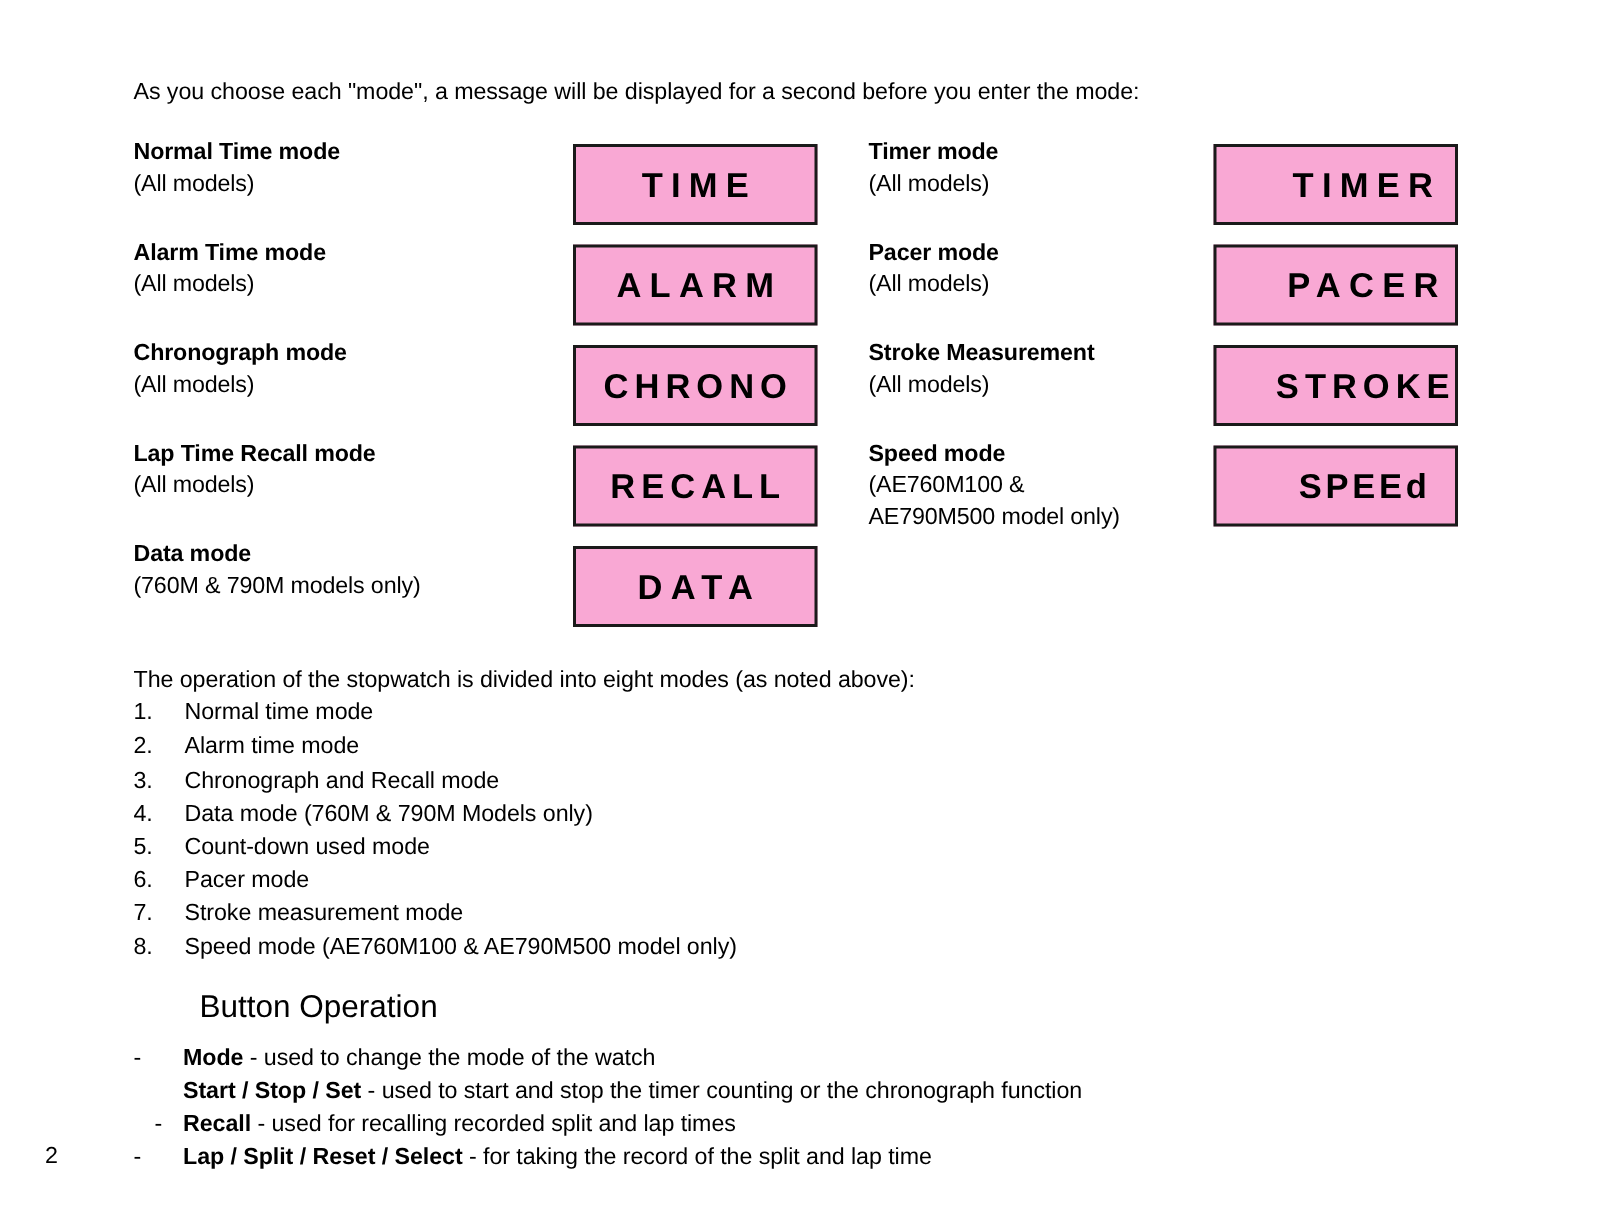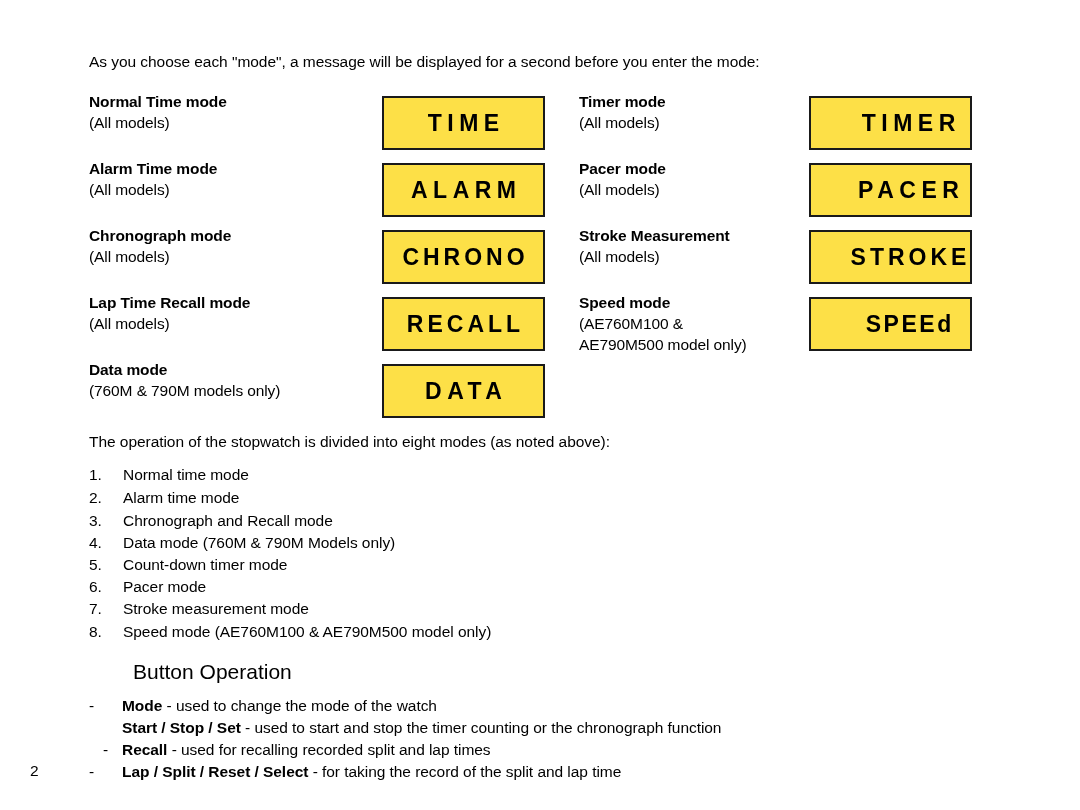--- a/index.html
+++ b/index.html
@@ -76,21 +76,21 @@
     white-space: nowrap;
     letter-spacing: -0.1px;
   }
 
   .lcd-box {
     position: absolute;
     top: 0;
     width: 163px;
     height: 54px;
     border: 2.5px solid #1a1a1a;
-    background: #fde047;
+    background: #f9a8d4;
     box-sizing: border-box;
     display: flex;
     align-items: center;
     justify-content: center;
   }
   .mode-col.left  .lcd-box { left: 293px; }
   .mode-col.right .lcd-box { left: 230px; padding-left: 36px; }
 
   .lcd-text {
     font-size: 23px;
@@ -104,20 +104,21 @@
   .lcd-text.tighter { letter-spacing: 2.5px; text-indent: 2.5px; }
 
   
   .body-line {
     position: absolute;
     left: 89px;
     font-size: 15.5px;
     line-height: 20px;
     white-space: nowrap;
     letter-spacing: -0.05px;
+    margin-top: 12px;
   }
   .num-item {
     position: absolute;
     left: 89px;
     font-size: 15.5px;
     line-height: 23.4px;
     white-space: nowrap;
     letter-spacing: -0.05px;
   }
   .num-item .num {
@@ -268,21 +269,21 @@
 
     </div>
   </div>
 
   <div class="body-line" style="top:432px;">The operation of the stopwatch is divided into eight modes (as noted above):</div>
 
   <div class="num-item" style="top:463px;"><span class="num">1.</span><span>Normal time mode</span></div>
   <div class="num-item" style="top:486px;"><span class="num">2.</span><span>Alarm time mode</span></div>
   <div class="num-item" style="top:509px;"><span class="num">3.</span><span>Chronograph and Recall mode</span></div>
   <div class="num-item" style="top:531px;"><span class="num">4.</span><span>Data mode (760M &amp; 790M Models only)</span></div>
-  <div class="num-item" style="top:553px;"><span class="num">5.</span><span>Count-down timer mode</span></div>
+  <div class="num-item" style="top:553px;"><span class="num">5.</span><span>Count-down used mode</span></div>
   <div class="num-item" style="top:575px;"><span class="num">6.</span><span>Pacer mode</span></div>
   <div class="num-item" style="top:597px;"><span class="num">7.</span><span>Stroke measurement mode</span></div>
   <div class="num-item" style="top:620px;"><span class="num">8.</span><span>Speed mode (AE760M100 &amp; AE790M500 model only)</span></div>
 
   <div class="btn-heading">Button Operation</div>
 
   <div class="btn-item" style="top:695px;"><span class="dash">-</span><span class="key">Mode</span><span> - used to change the mode of the watch</span></div>
 
   <div class="btn-item noindent" style="top:717px;"><span class="dash">-</span><span class="key">Start / Stop / Set</span><span> - used to start and stop the timer counting or the chronograph function</span></div>
 

